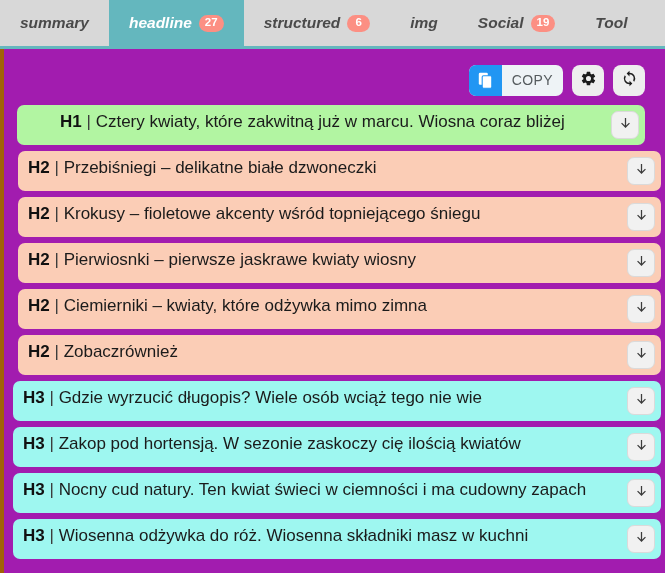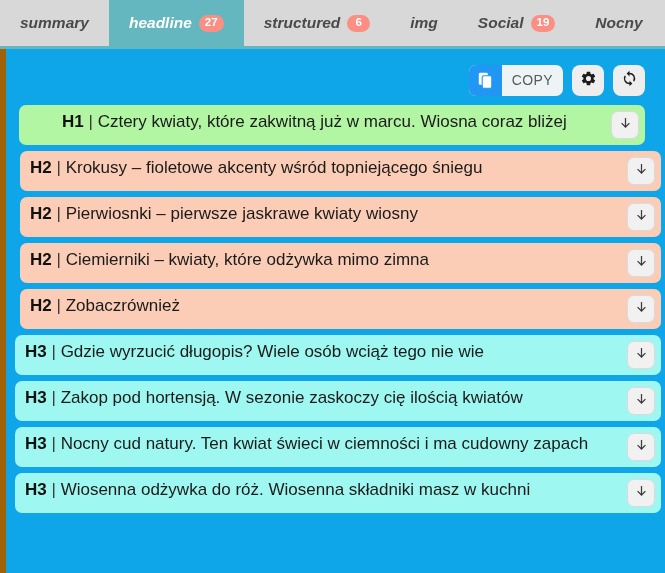--- a/index.html
+++ b/index.html
@@ -73,24 +73,24 @@
   
   .teal-rule {
     height: 3px;
     background: #64b7be;
     flex: 0 0 auto;
   }
 
   
   .content {
     flex: 1 1 auto;
-    background: #0ea5e9;
+    background: #a21caf;
     position: relative;
     overflow: hidden;
-    border-left: 6px solid #a16207;
+    border-left: 4px solid #a16207;
     padding-left: 1px;
   }
 
   
   .toolbar {
     display: flex;
     align-items: center;
     justify-content: flex-end;
     gap: 9px;
     padding: 10px 20px 0 0;
@@ -210,21 +210,21 @@
         <span class="badge">6</span>
       </button>
       <button class="tab">
         <span class="tab-label">img</span>
       </button>
       <button class="tab">
         <span class="tab-label">Social</span>
         <span class="badge">19</span>
       </button>
       <button class="tab">
-        <span class="tab-label">Nocny</span>
+        <span class="tab-label">Tool</span>
       </button>
     </div>
   <div class="teal-rule"></div>
 
   <div class="content">
 
     <div class="toolbar">
 
       <button class="copy-btn">
         <span class="copy-icon-box">
@@ -257,20 +257,28 @@
     <div class="rows" id="rows">
         <div class="row h1">
           <div class="row-text"><span class="tag">H1</span> <span class="sep">|</span> <span>Cztery kwiaty, które zakwitną już w marcu. Wiosna coraz bliżej</span></div>
           <button class="dl-btn">
             <span><svg width="15" height="15" viewBox="0 0 24 24" aria-hidden="true">
                 <path fill="#3c3c3c" d="M11 3h2v12.2l4.6-4.6 1.4 1.4-7 7-7-7 1.4-1.4L11 15.2z"></path>
               </svg></span>
           </button>
         </div>
         <div class="row h2">
+          <div class="row-text"><span class="tag">H2</span> <span class="sep">|</span> <span>Przebiśniegi – delikatne białe dzwoneczki</span></div>
+          <button class="dl-btn">
+            <span><svg width="15" height="15" viewBox="0 0 24 24" aria-hidden="true">
+                <path fill="#3c3c3c" d="M11 3h2v12.2l4.6-4.6 1.4 1.4-7 7-7-7 1.4-1.4L11 15.2z"></path>
+              </svg></span>
+          </button>
+        </div>
+        <div class="row h2">
           <div class="row-text"><span class="tag">H2</span> <span class="sep">|</span> <span>Krokusy – fioletowe akcenty wśród topniejącego śniegu</span></div>
           <button class="dl-btn">
             <span><svg width="15" height="15" viewBox="0 0 24 24" aria-hidden="true">
                 <path fill="#3c3c3c" d="M11 3h2v12.2l4.6-4.6 1.4 1.4-7 7-7-7 1.4-1.4L11 15.2z"></path>
               </svg></span>
           </button>
         </div>
         <div class="row h2">
           <div class="row-text"><span class="tag">H2</span> <span class="sep">|</span> <span>Pierwiosnki – pierwsze jaskrawe kwiaty wiosny</span></div>
           <button class="dl-btn">

